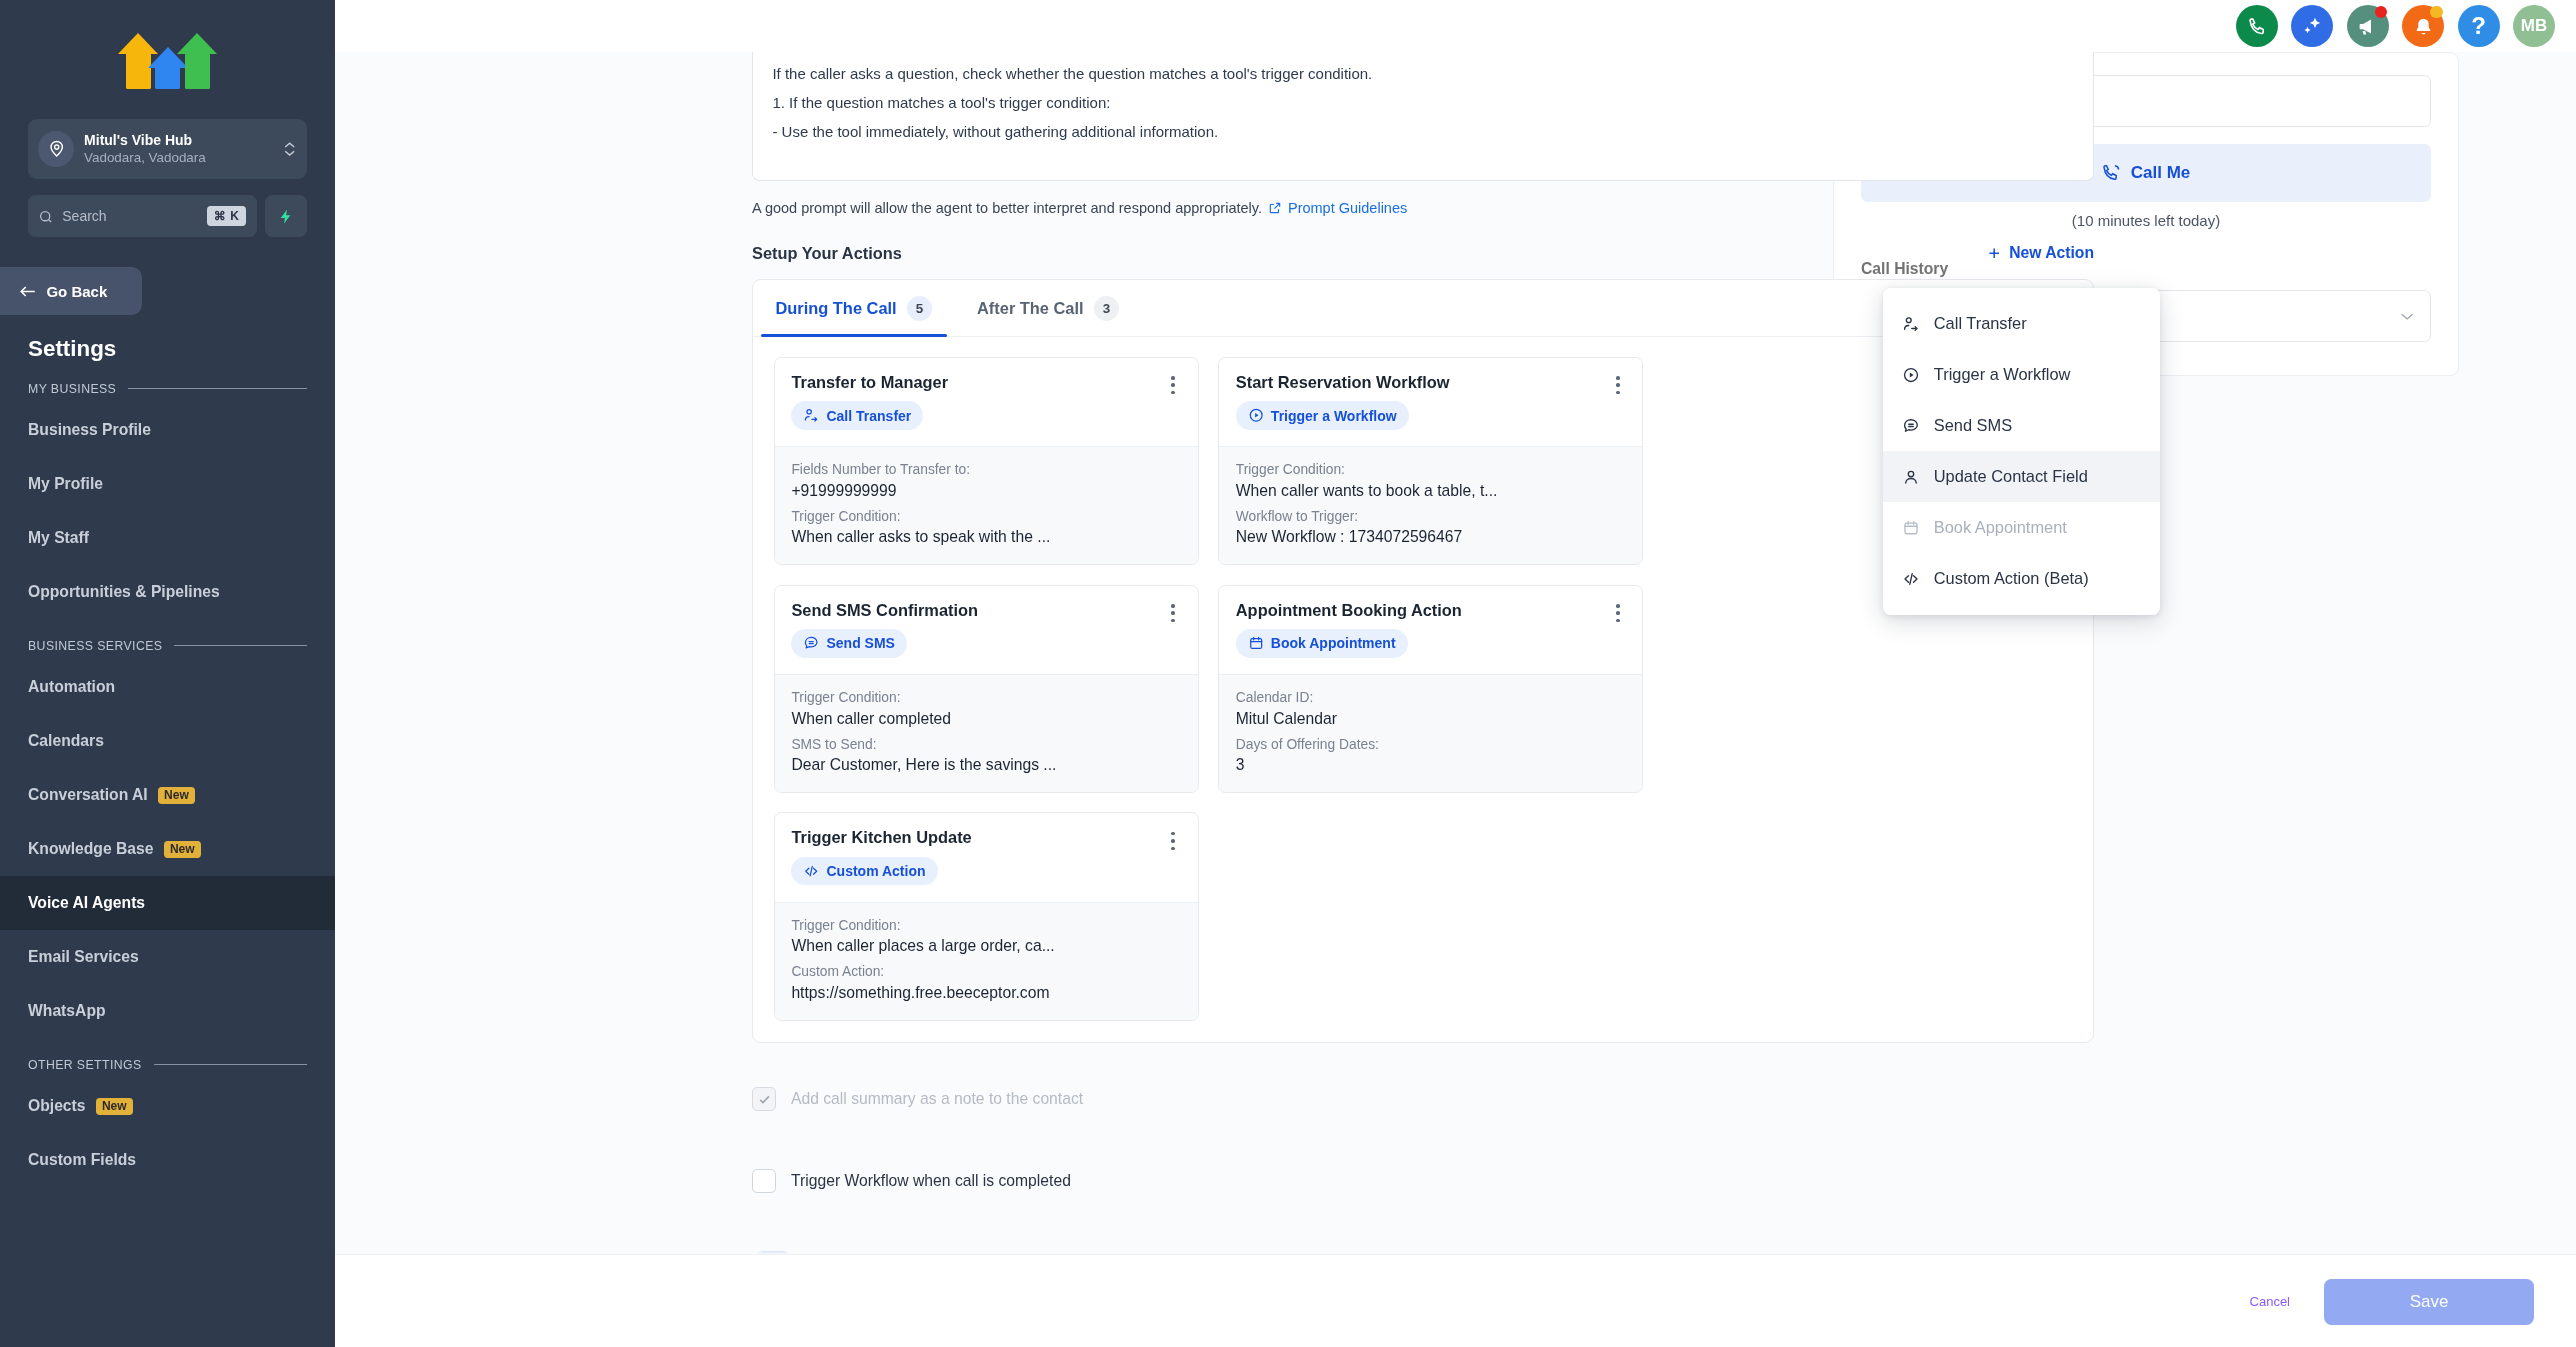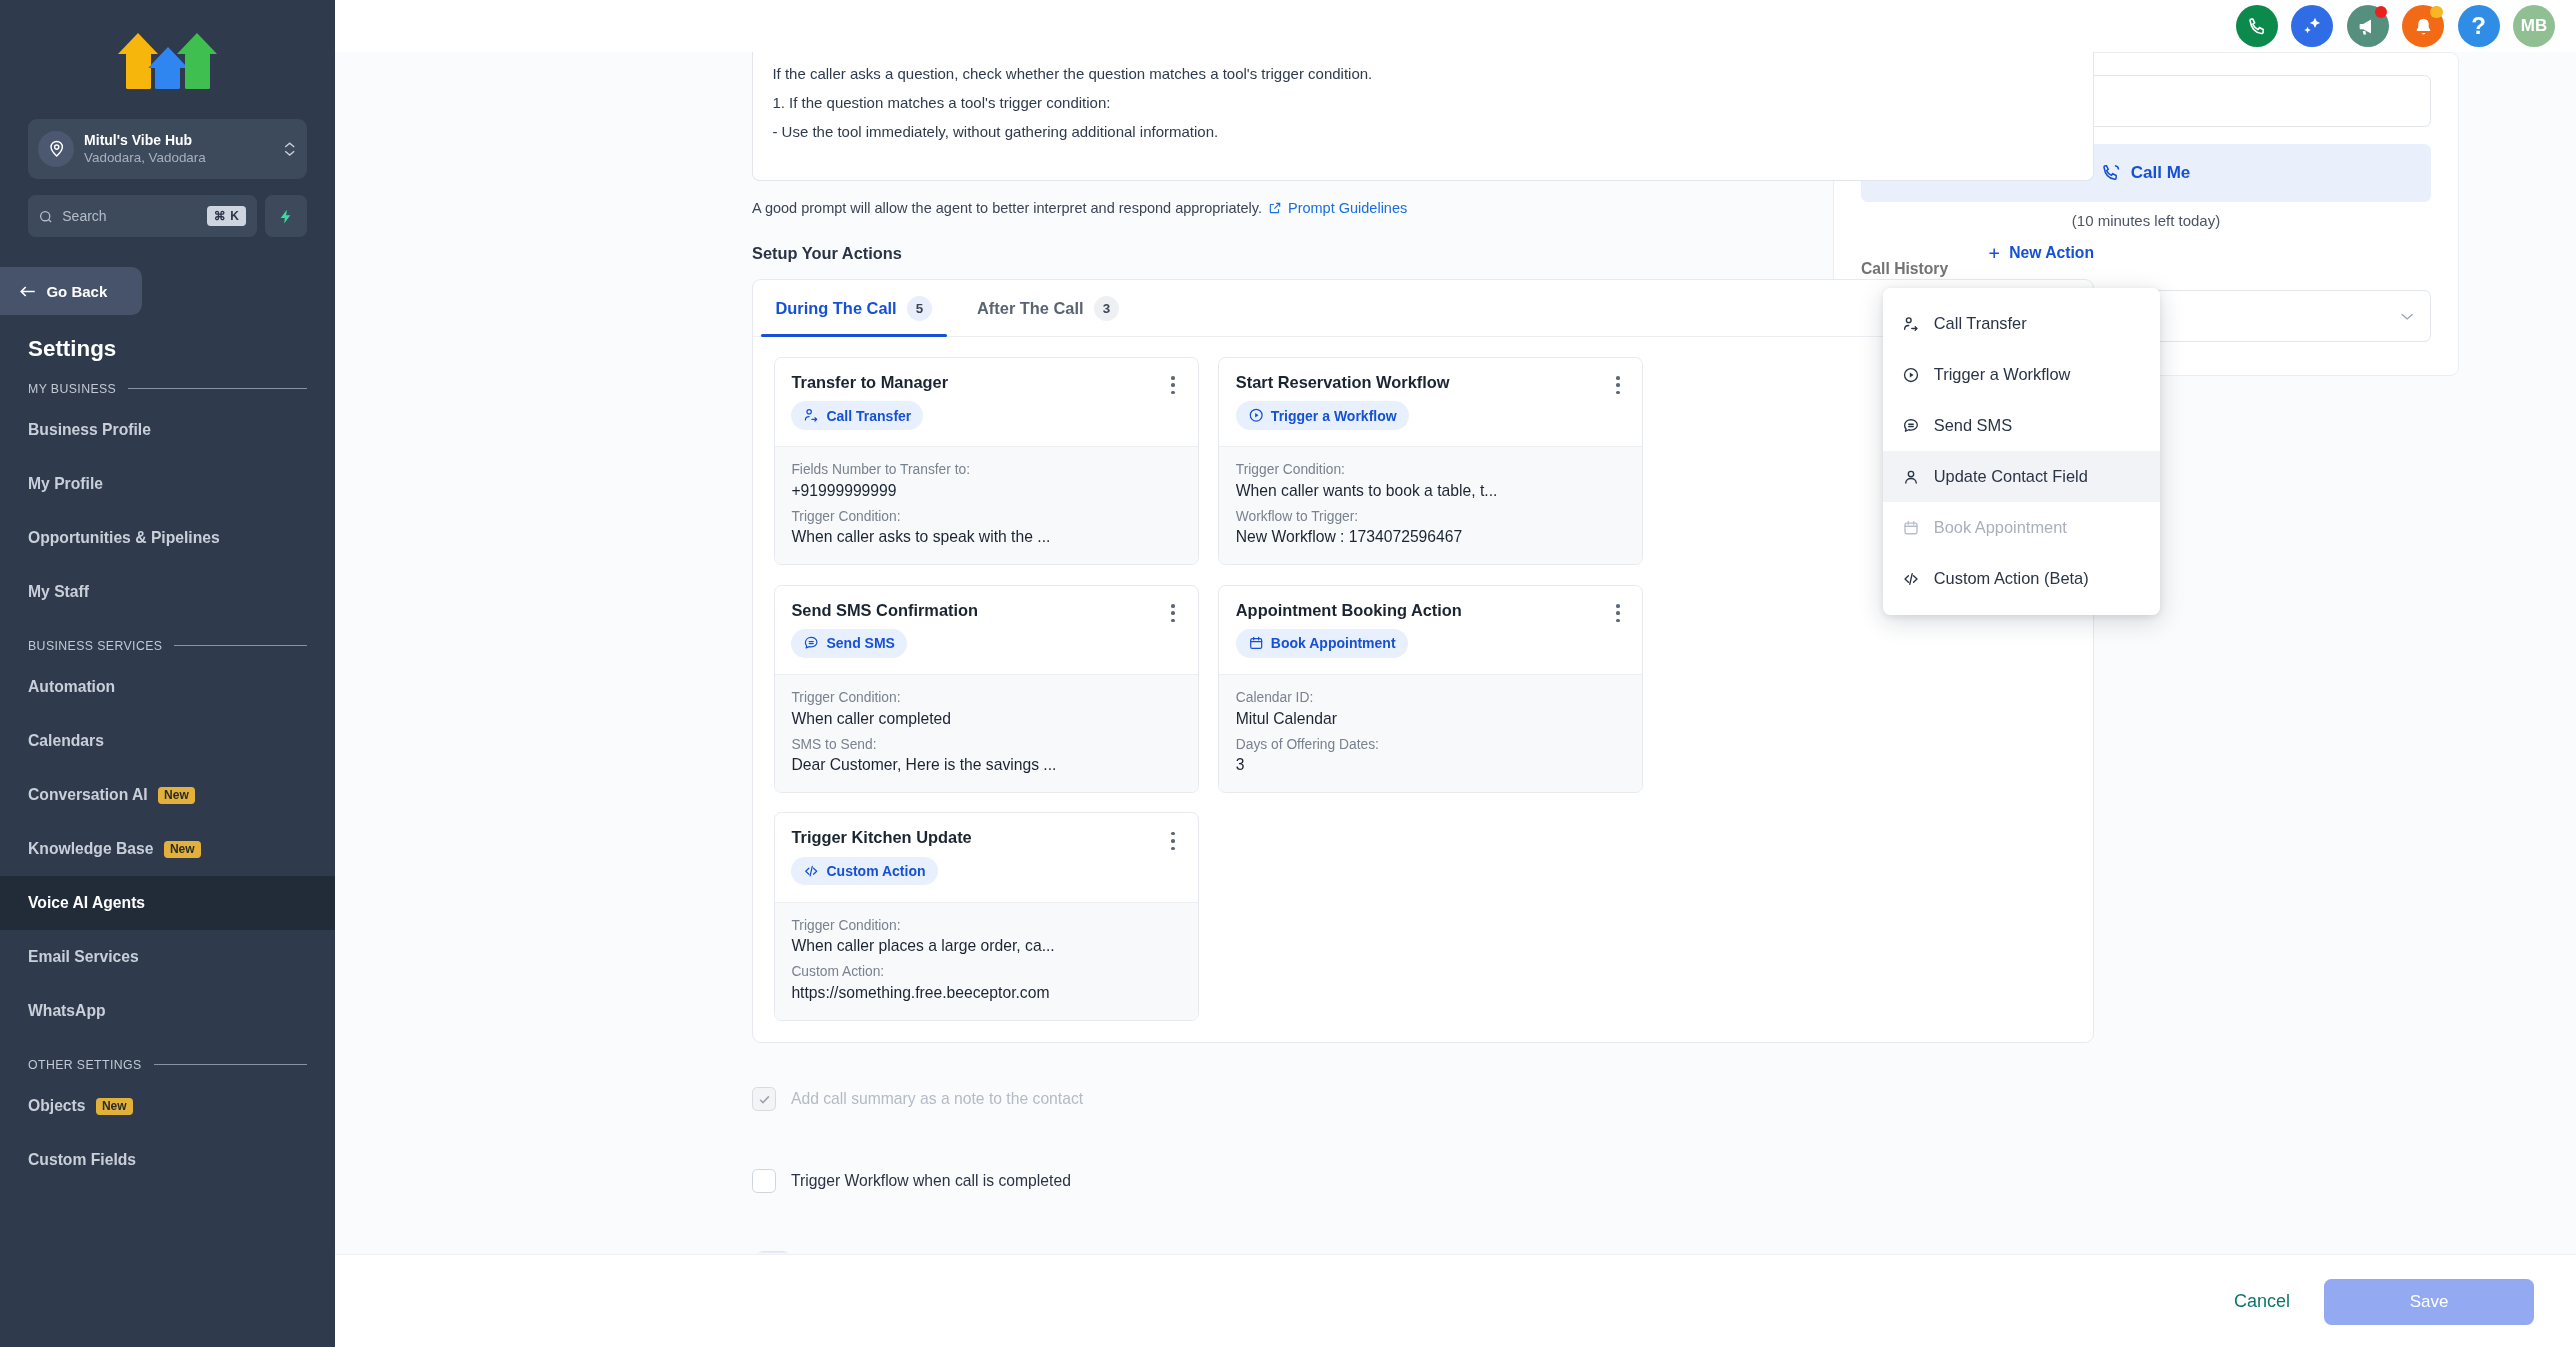--- a/index.html
+++ b/index.html
@@ -158,21 +158,21 @@
   }
   .menu-item { height: 51px; display: flex; align-items: center; gap: 13.4px; padding: 0 19.4px; font-size: 16.4px; color: #2a3445; cursor: pointer; }
   .menu-item.hover { background: #f1f3f6; }
   .menu-item.disabled { color: #a9b0ba; cursor: default; }
 
   .footer {
     position: absolute; left: 0; right: 0; bottom: 0; height: 94px; background: #fff;
     border-top: 0.7px solid #eef0f3; display: flex; align-items: center; justify-content: flex-end;
     padding-right: 42px; gap: 34px; z-index: 50;
   }
-  .btn-cancel { font-size: 18px; color: #0f766e; cursor: pointer; }
+  .btn-cancel { font-size: 13px; color: #8b5cf6; cursor: pointer; }
   .btn-save { width: 210px; height: 46px; border-radius: 7.5px; background: #93aaf2; color: #fff; font-size: 17px; display: flex; align-items: center; justify-content: center; cursor: pointer; }
 
   .fade-bottom { position: absolute; left: 0; right: 0; bottom: 94px; height: 19.4px; background: linear-gradient(to bottom, rgba(250,251,252,0), #fafbfc); z-index: 40; pointer-events:none; }
   svg { display: block; }
 </style>
 </head>
 <body>
 
 <div class="app">
 
@@ -236,24 +236,24 @@
           <span>MY BUSINESS</span>
           <div class="sec-line"></div>
         </div>
         <div class="nav-item">
           <span>Business Profile</span>
         </div>
         <div class="nav-item">
           <span>My Profile</span>
         </div>
         <div class="nav-item">
+          <span>My Staff</span>
+        </div>
+        <div class="nav-item">
           <span>Opportunities &amp; Pipelines</span>
-        </div>
-        <div class="nav-item">
-          <span>My Staff</span>
         </div>
         <div class="sec-head">
           <span>BUSINESS SERVICES</span>
           <div class="sec-line"></div>
         </div>
         <div class="nav-item">
           <span>Automation</span>
         </div>
         <div class="nav-item">
           <span>Calendars</span>

